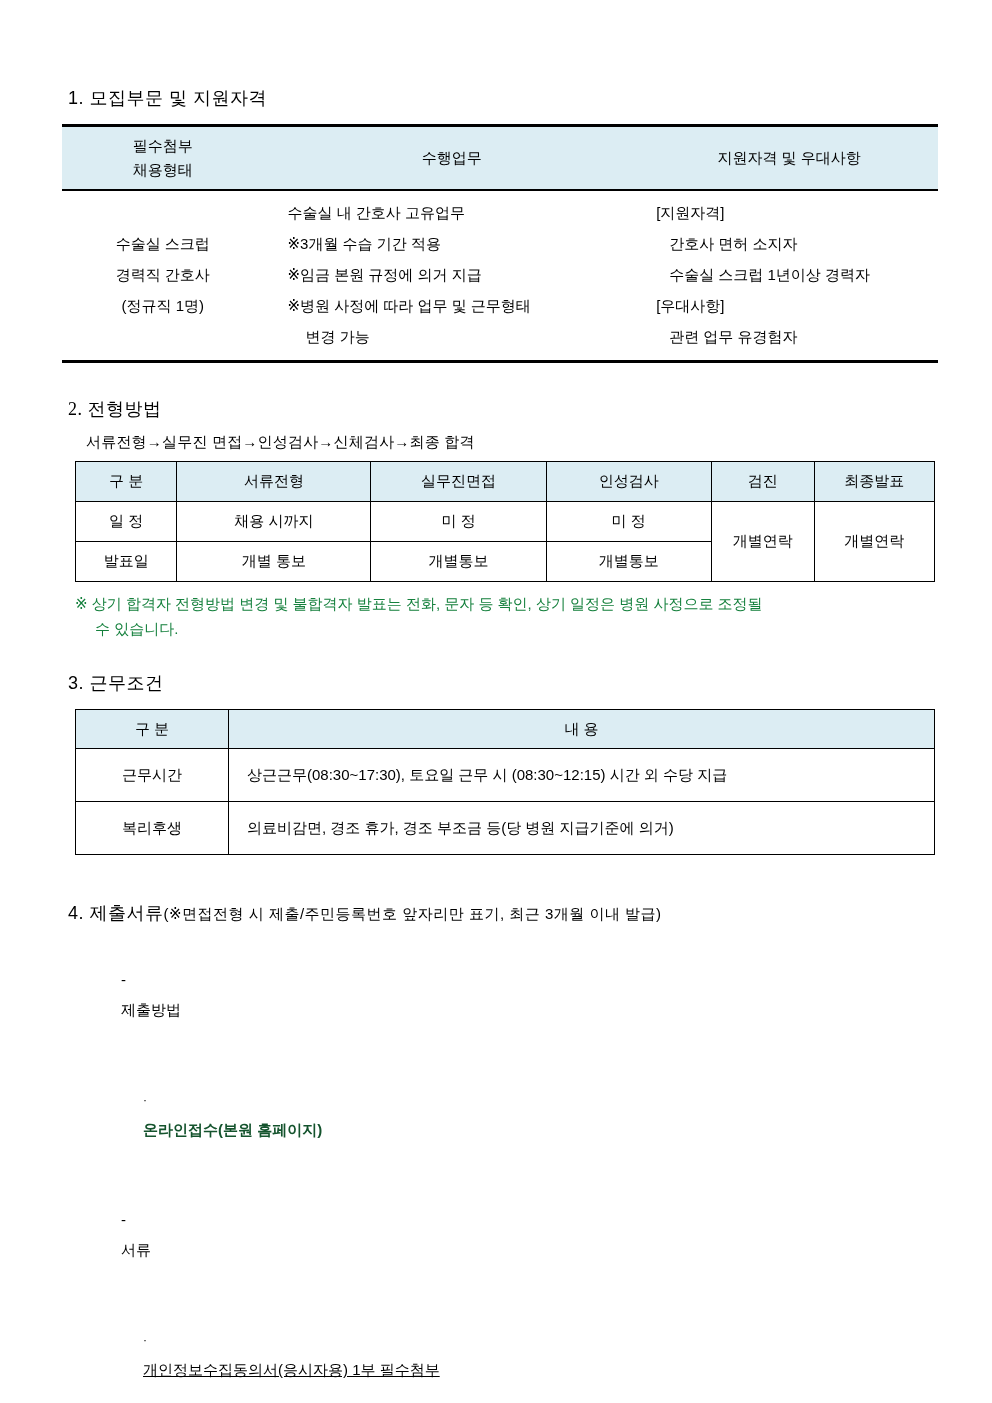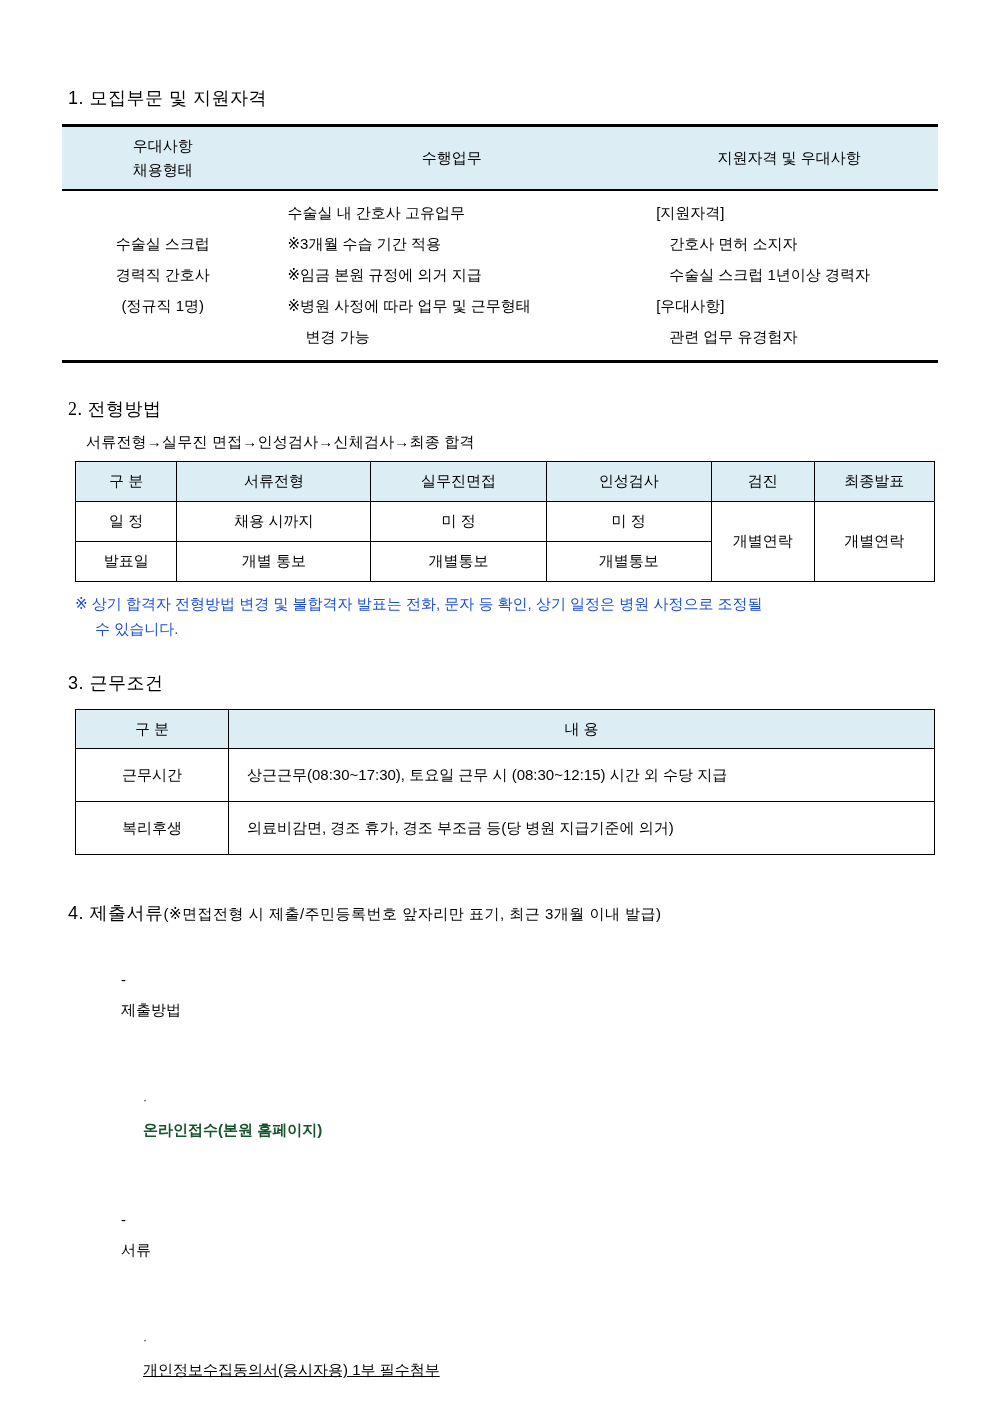--- a/index.html
+++ b/index.html
@@ -69,21 +69,21 @@
     border: 1.5px solid #000;
     text-align: center;
     vertical-align: middle;
     height: 39px;
     padding: 0;
     font-weight: 400;
   }
   .t2 thead th { background: #dcedf3; }
 
   .note-blue {
-    color: #1d4ed8;
+    color: #15803d;
     font-size: 15px;
     margin: 9px 0 0 13px;
     line-height: 25px;
   }
   .note-blue .l2 { padding-left: 20px; }
 
   
   .t3 {
     width: 860px;
     margin: 14px 0 0 13px;
@@ -121,21 +121,21 @@
 
   <table class="t1">
     <colgroup>
       <col style="width:23%">
         <col style="width:43%">
         <col style="width:34%">
     </colgroup>
     <thead>
       <tr>
         <th>
-          <div>우대사항</div>
+          <div>필수첨부</div>
           <div>채용형태</div>
         </th>
         <th>수행업무</th>
         <th>지원자격 및 우대사항</th>
       </tr>
     </thead>
     <tbody>
       <tr>
         <td class="c1">
           <div>수술실 스크럽</div>

